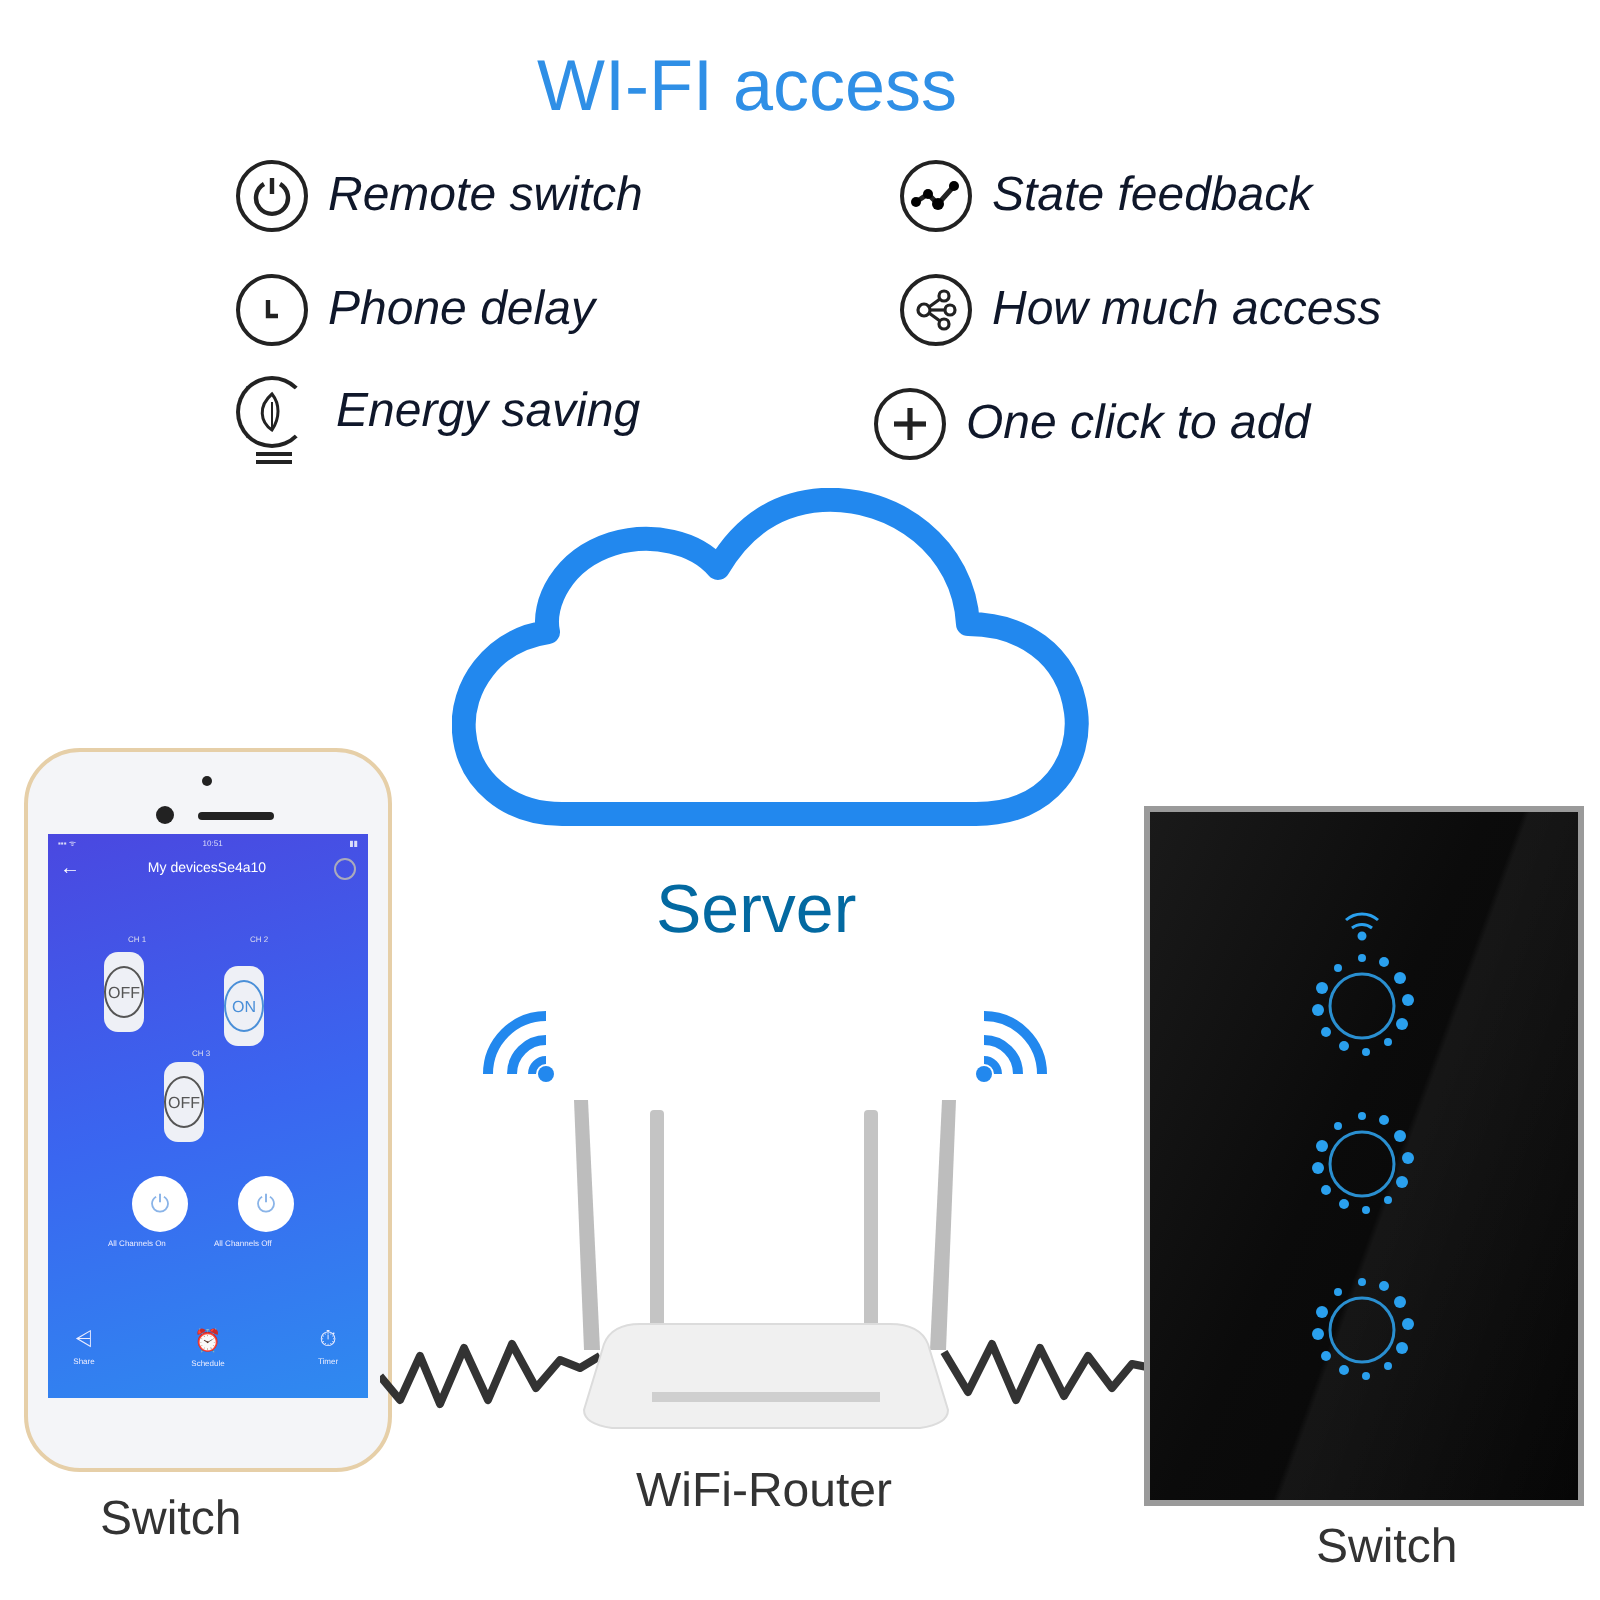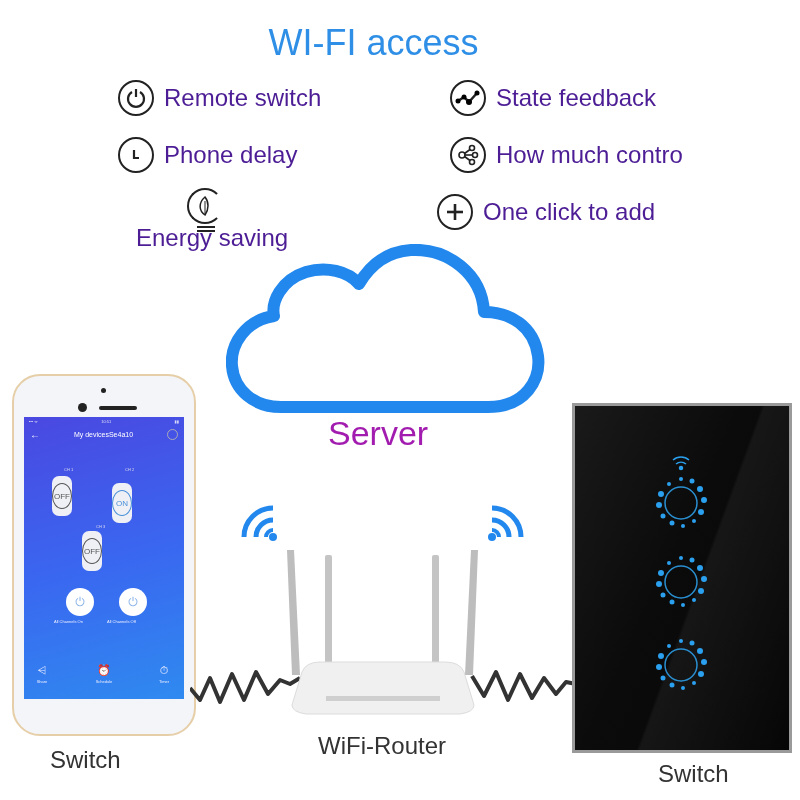--- a/index.html
+++ b/index.html
@@ -2,28 +2,28 @@
 <html><head>
 <meta charset="utf-8">
 <style>
   * { box-sizing: border-box; margin: 0; padding: 0; }
   html, body { width: 800px; height: 800px; background: #ffffff; overflow: hidden; }
   body { position: relative; font-family: "Liberation Sans", sans-serif; color: #555; }
 
   .title { position: absolute; left: 0; width: 747px; top: 22px; text-align: center;
            font-size: 36px; color: #2f8fe6; font-family: "Liberation Sans", sans-serif; }
 
-  .feature { position: absolute; display: flex; align-items: center; font-size: 24px; color: #4c1d95; }
+  .feature { position: absolute; display: flex; align-items: center; font-size: 24px; color: #0f172a; font-style: italic; }
   .feature .ic { width: 36px; height: 36px; border: 2.5px solid #222; border-radius: 50%;
                  display: flex; align-items: center; justify-content: center; margin-right: 10px; flex: none; position: relative; }
   .feature svg { display: block; }
 
   .cloud { position: absolute; left: 226px; top: 244px; }
   .label { position: absolute; font-size: 24px; color: #333; }
-  .label.server { left: 328px; top: 414px; font-size: 34px; color: #a21caf; }
+  .label.server { left: 328px; top: 436px; font-size: 34px; color: #0369a1; }
 
   
   .phone { position: absolute; left: 12px; top: 374px; width: 184px; height: 362px;
            border: 2px solid #e6cfa8; border-radius: 28px; background: #f4f5f8; }
   .phone .speaker { position: absolute; left: 85px; top: 30px; width: 38px; height: 4px; background: #222; border-radius: 2px; }
   .phone .cam { position: absolute; left: 64px; top: 27px; width: 9px; height: 9px; background: #222; border-radius: 50%; }
   .phone .dot { position: absolute; left: 87px; top: 12px; width: 5px; height: 5px; background: #222; border-radius: 50%; }
   .screen { position: absolute; left: 10px; top: 41px; width: 160px; height: 282px;
             background: linear-gradient(165deg, #4a48e0 0%, #3a66f0 50%, #2f8af0 100%); color: #fff; }
   .status { display: flex; justify-content: space-between; font-size: 4px; padding: 2px 5px; opacity: .8; }
@@ -65,21 +65,21 @@
   <span>Remote switch</span>
 </div>
 <div class="feature" style="left:118px;top:137px;">
   <span class="ic">
     <svg width="16" height="16" viewBox="0 0 16 16">
         <path d="M6 3 V11 H11" fill="none" stroke="#222" stroke-width="2.2"></path>
       </svg>
   </span>
   <span>Phone delay</span>
 </div>
-<div class="feature" style="left:132px;top:188px;flex-direction:column;">
+<div class="feature" style="left:118px;top:188px;">
   <span class="ic" style="border-right-color:transparent;">
     <svg width="20" height="22" viewBox="0 0 20 22">
         <path d="M10 2 C3 8 4 16 10 20 C14 14 14 7 10 2 Z" fill="none" stroke="#222" stroke-width="1.5"></path>
         <line x1="10" y1="6" x2="10" y2="20" stroke="#222" stroke-width="1"></line>
       </svg>
     <span style="position:absolute;left:8px;top:36px;width:18px;height:6px;border-top:2px solid #222;border-bottom:2px solid #222;"></span>
   </span>
   <span style="margin-left:4px;">Energy saving</span>
 </div>
 
@@ -102,21 +102,21 @@
           <circle cx="6" cy="12" r="3"></circle>
           <circle cx="16" cy="5" r="2.5"></circle>
           <circle cx="19" cy="12" r="2.5"></circle>
           <circle cx="16" cy="19" r="2.5"></circle>
           <line x1="9" y1="12" x2="16.5" y2="12"></line>
           <line x1="8.5" y1="10.5" x2="14" y2="6.5"></line>
           <line x1="8.5" y1="13.5" x2="14" y2="17.5"></line>
         </g>
       </svg>
   </span>
-  <span>How much contro</span>
+  <span>How much access</span>
 </div>
 <div class="feature" style="left:437px;top:194px;">
   <span class="ic">
     <svg width="20" height="20" viewBox="0 0 20 20">
         <line x1="10" y1="2" x2="10" y2="18" stroke="#222" stroke-width="2.6"></line>
         <line x1="2" y1="10" x2="18" y2="10" stroke="#222" stroke-width="2.6"></line>
       </svg>
   </span>
   <span>One click to add</span>
 </div>

